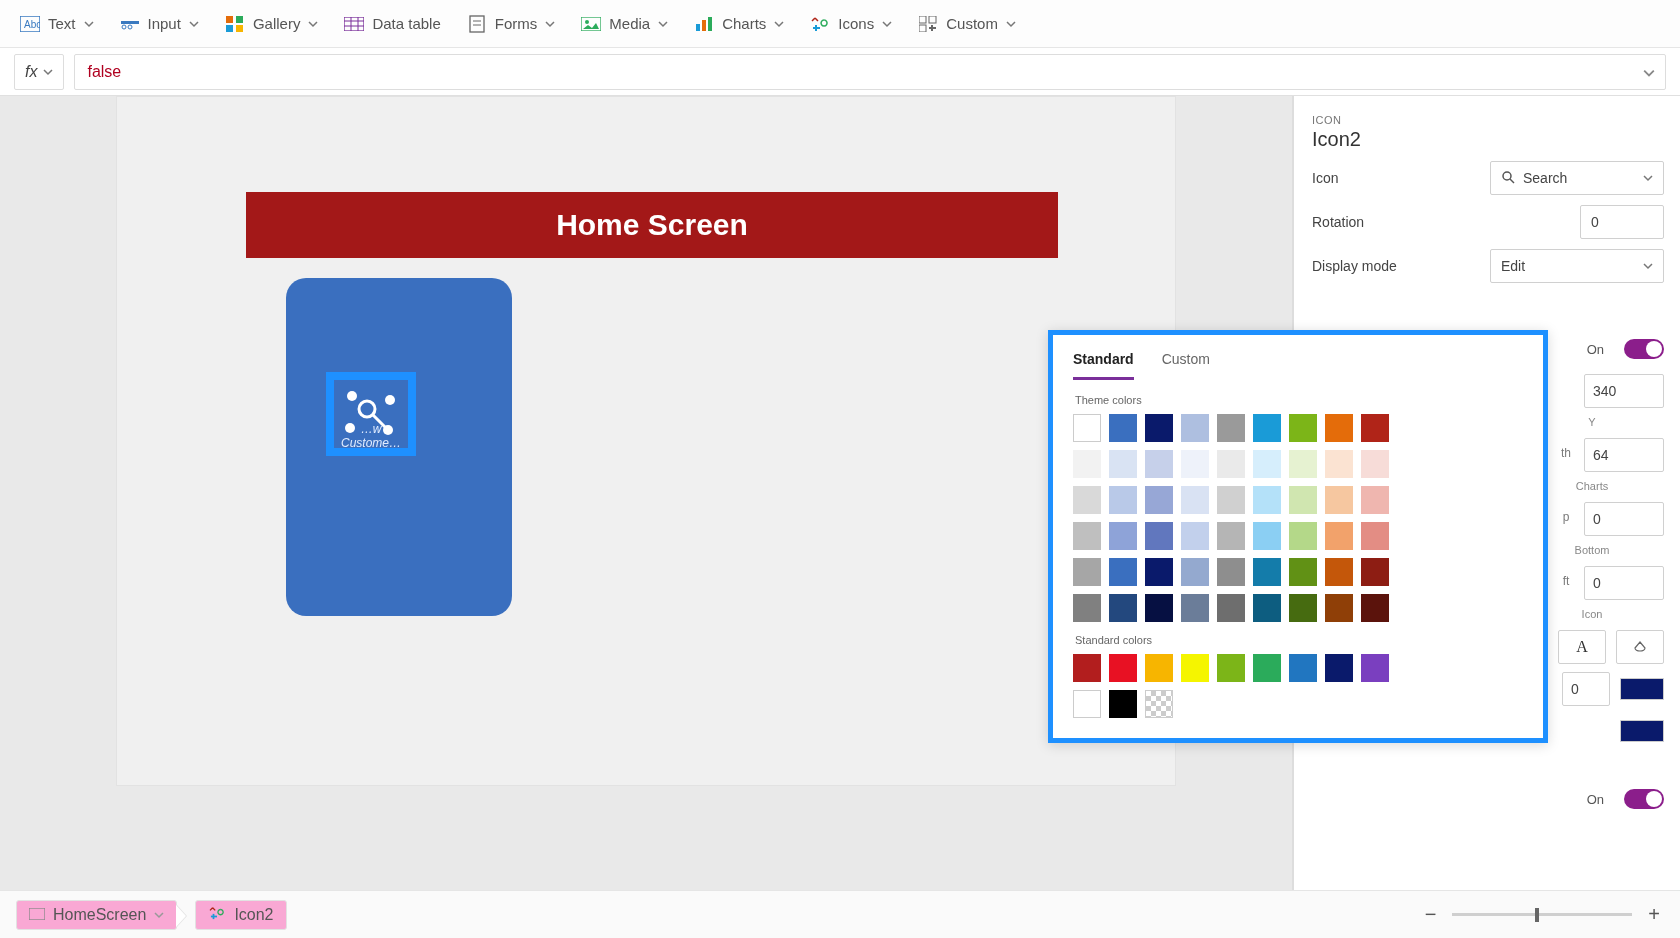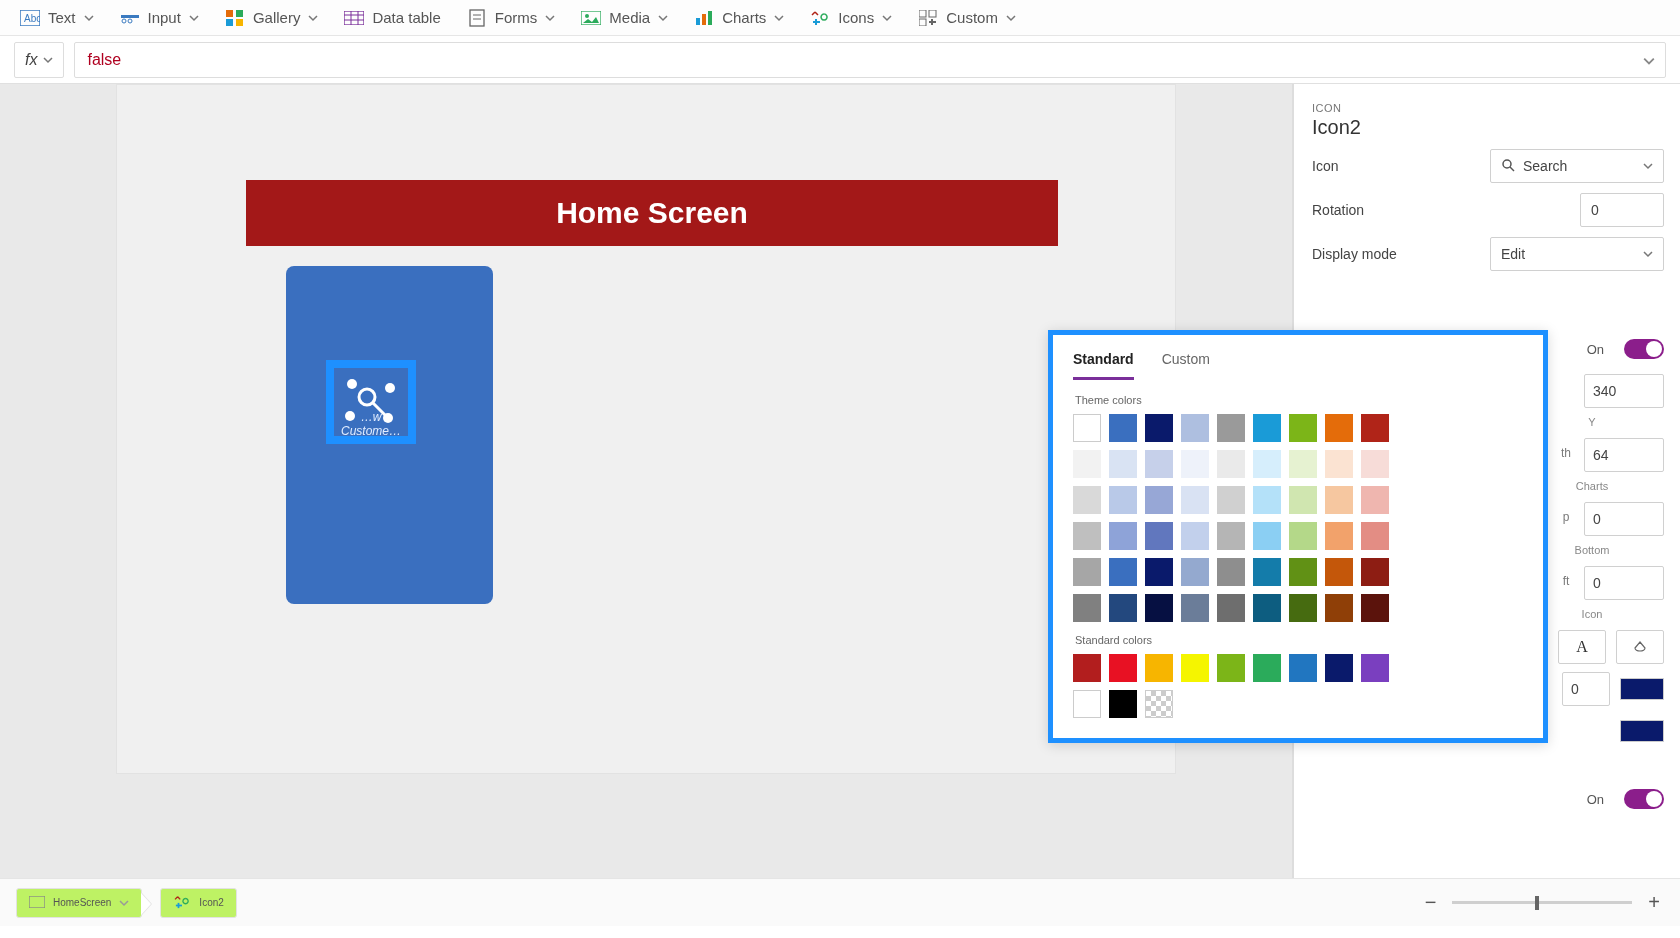--- a/index.html
+++ b/index.html
@@ -1,21 +1,21 @@
 <!DOCTYPE html>
 <html><head>
 <meta charset="utf-8">
 <style>
   * { box-sizing: border-box; margin: 0; padding: 0; font-family: "Segoe UI", Arial, sans-serif; }
   html, body { width: 100%; height: 100%; background: #fff; color: #333; }
   body { width: 1680px; height: 938px; overflow: hidden; position: relative; }
 
   
   .ribbon {
-    height: 36px;
+    height: 48px;
     display: flex;
     align-items: center;
     padding: 0 20px;
     gap: 26px;
     border-bottom: 1px solid #e6e6e6;
     background: #fdfdfd;
   }
   .ribbon-item {
     display: flex; align-items: center; gap: 8px;
     color: #555; font-size: 15px; cursor: pointer;
@@ -61,22 +61,22 @@
   .canvas {
     background:#f0f0f0; width:1060px; height:690px; margin-top:0px;
     position:relative; box-shadow: inset 0 0 0 1px #e2e2e2;
   }
   .canvas-header-bar {
     position:absolute; left:130px; top:96px; width:812px; height:66px;
     background:#a31818; color:#fff; display:flex; align-items:center; justify-content:center;
     font-size:30px; font-weight:700;
   }
   .canvas-card {
-    position:absolute; left:170px; top:182px; width:207px; height:338px;
-    background:#3a6fbf; border-radius:8px;
+    position:absolute; left:170px; top:182px; width:226px; height:338px;
+    background:#3a6fbf; border-radius:20px;
   }
   .sel-icon {
     position:absolute; left:40px; top:94px; width:90px; height:84px;
     border: 8px solid #1e90ff; background:#3a6fbf;
     display:flex; flex-direction:column; align-items:center; justify-content:center;
     color:#fff;
   }
   .sel-icon .pic {
     position:relative; width:60px; height:50px;
   }
@@ -170,22 +170,22 @@
   .swatch-strip { width:44px; height:22px; border:1px solid #ccc; border-radius:1px; }
 
   
   .bottom {
     height:48px; display:flex; align-items:center;
     padding:0 16px; background:#fafafa; border-top:1px solid #e5e5e5;
     gap:18px;
   }
   .breadcrumb {
     display:flex; align-items:center; gap:8px; height:30px;
-    background:#bef264; border:1px solid #e2e2e2; border-radius:3px; padding:12px 12px;
-    font-size:10px; color:#555;
+    background:#f9a8d4; border:1px solid #e2e2e2; border-radius:3px; padding:12px 12px;
+    font-size:16px; color:#555;
     position:relative;
   }
   .breadcrumb.arrowed::after {
     content:""; position:absolute; right:-10px; top:4px; width:0; height:0;
     border-top:11px solid transparent; border-bottom:11px solid transparent;
     border-left:10px solid #fff;
     filter: drop-shadow(1px 0 0 #e2e2e2);
   }
   .zoom {
     margin-left:auto; display:flex; align-items:center; gap:12px; color:#666;

